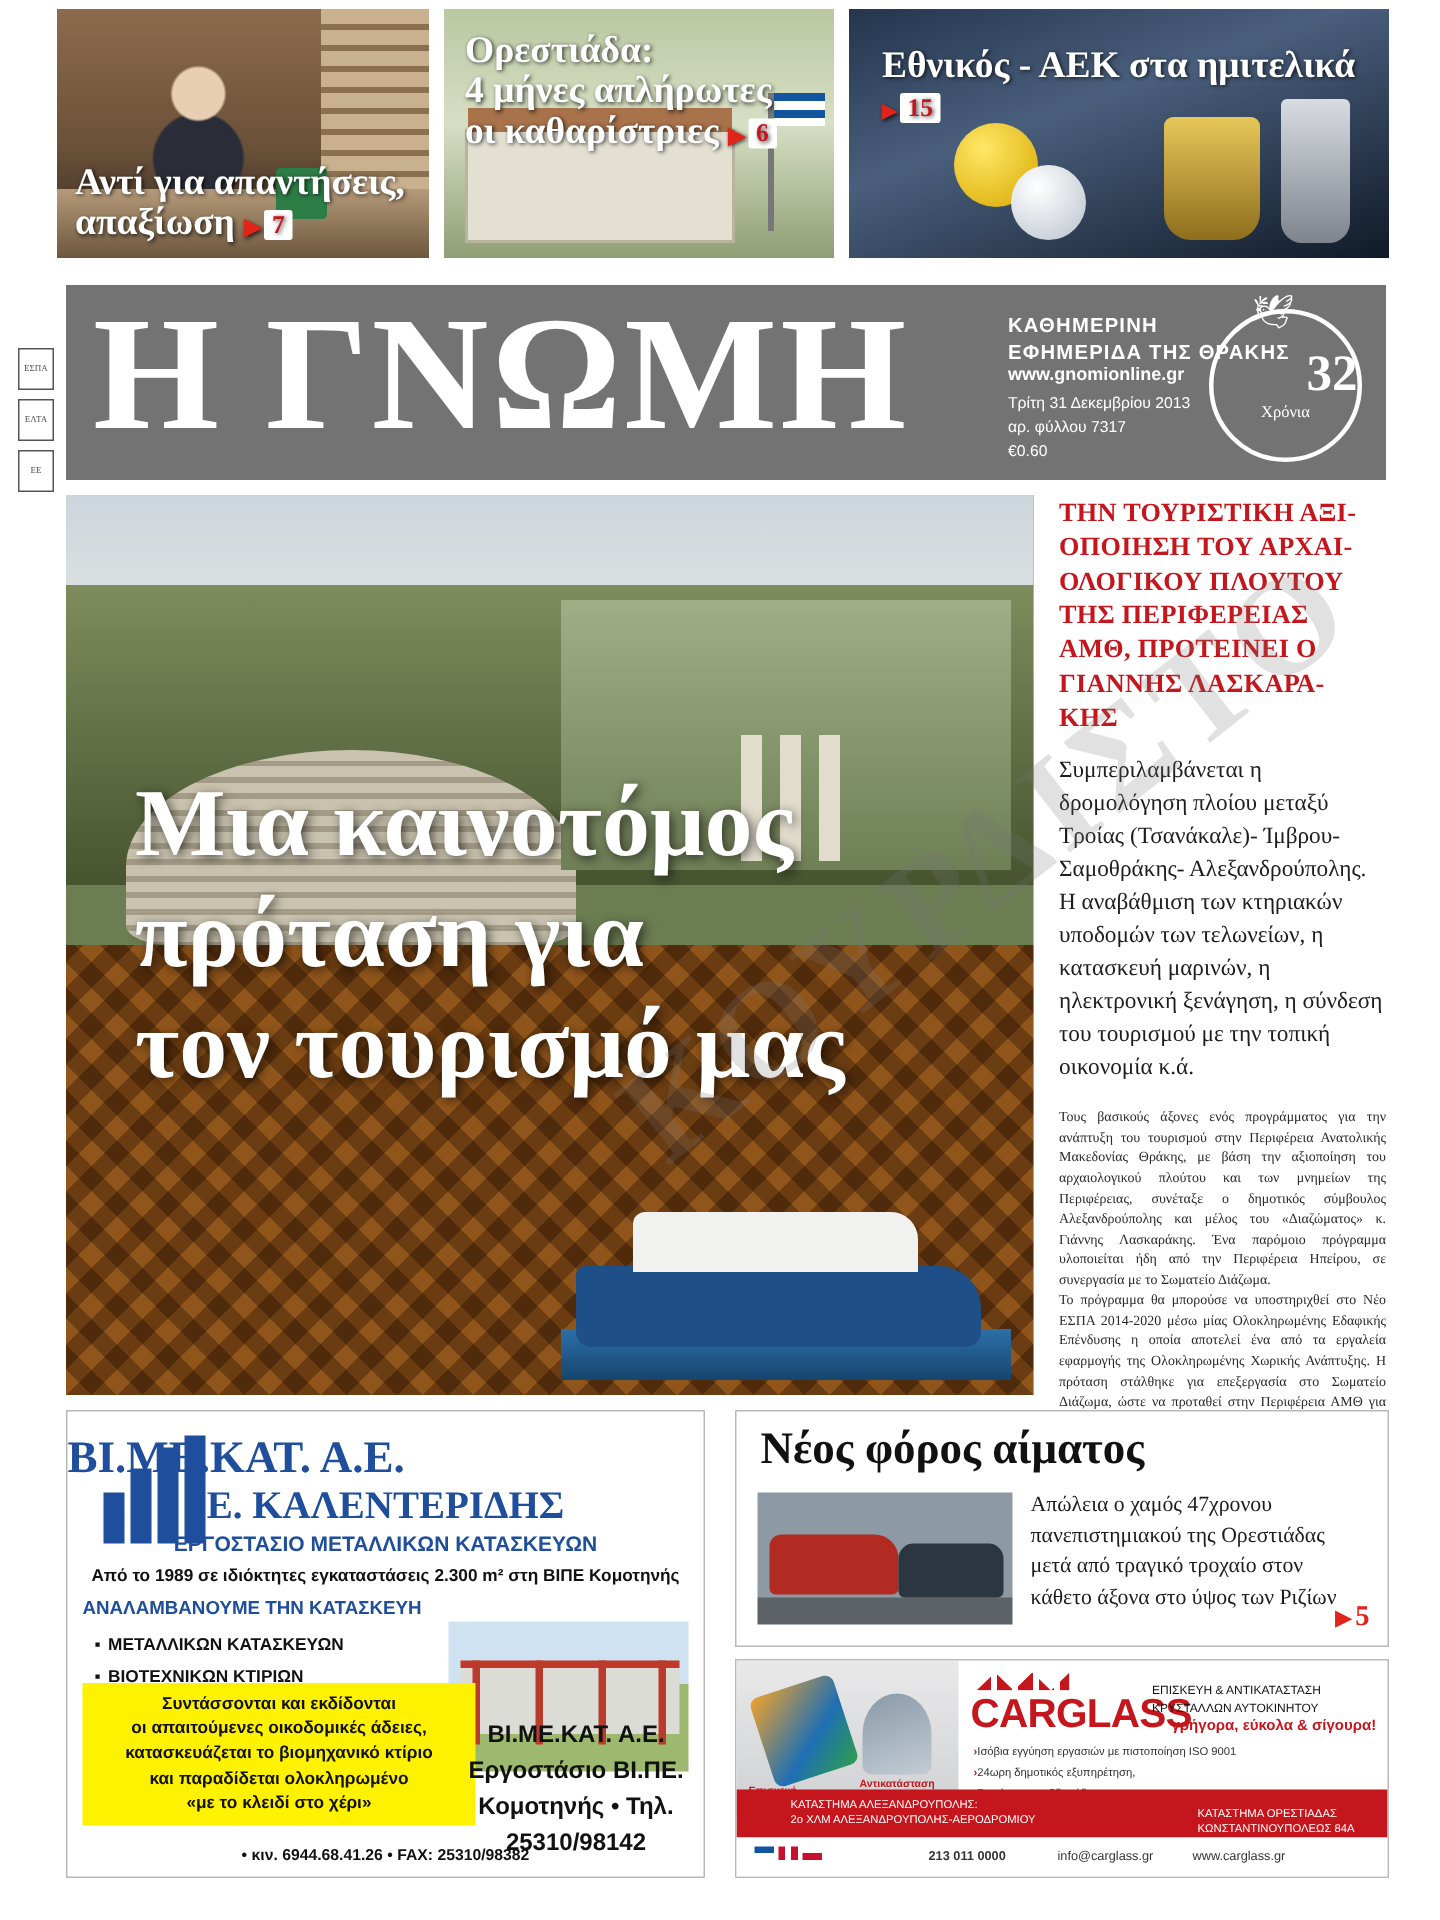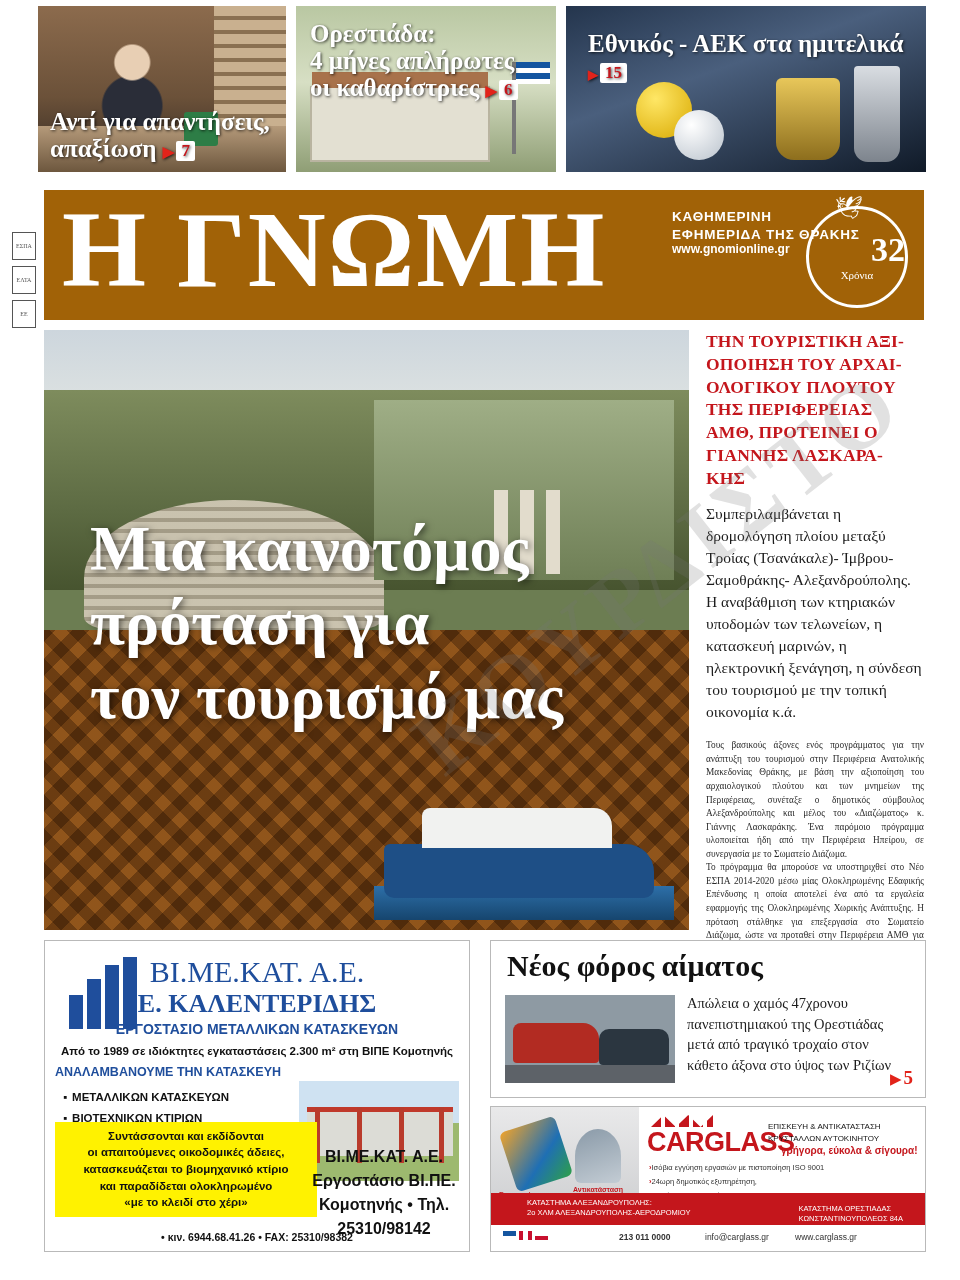--- a/index.html
+++ b/index.html
@@ -40,21 +40,21 @@
   .t1 .toptitle{left:12px;bottom:10px;font-size:25px;}
   .t2 .toptitle{left:14px;top:14px;font-size:25px;}
   .t3 .toptitle{left:22px;top:24px;font-size:25px;}
 
   .pagearrow{display:inline-block;color:#e2231a;font-size:15px;margin-right:2px;}
   .pagenum{display:inline-block;background:#ffffff;color:#c4161c;font-weight:700;font-size:17px;
     padding:0 5px;border-radius:2px;line-height:20px;vertical-align:1px;}
   .pn-red{color:#e2231a;font-weight:700;font-size:19px;}
 
   
-  .masthead{position:absolute;left:44px;top:190px;width:880px;height:130px;background:#a16207;}
+  .masthead{position:absolute;left:44px;top:190px;width:880px;height:130px;background:#737373;}
   .mhtitle{position:absolute;left:18px;top:6px;color:#ffffff;font-size:108px;font-weight:700;letter-spacing:2px;
     font-family:"Liberation Serif",serif;line-height:1;}
   .mhsub{position:absolute;left:628px;top:18px;color:#ffffff;font-family:"Liberation Sans",sans-serif;
     font-size:13.5px;letter-spacing:.8px;line-height:1.35;font-weight:700;}
   .mhsite{position:absolute;left:628px;top:52px;color:#ffffff;font-family:"Liberation Sans",sans-serif;font-size:12px;font-weight:700;}
   .mhdate{position:absolute;left:628px;top:72px;color:#ffffff;font-family:"Liberation Sans",sans-serif;font-size:10.5px;line-height:1.5;}
   .mhlogo{position:absolute;right:16px;top:16px;width:96px;height:96px;border-radius:50%;border:3px solid #ffffff;}
   .mhlogo .num{position:absolute;left:0;top:22px;width:100%;text-align:right;color:#ffffff;font-size:34px;font-weight:700;}
   .mhlogo .lbl{position:absolute;left:0;top:60px;width:100%;text-align:center;color:#ffffff;font-size:11px;}
   .mhlogo .bird{position:absolute;left:26px;top:-14px;font-size:22px;color:#ffffff;}
@@ -88,21 +88,21 @@
 
   
   .rightcol{position:absolute;left:706px;top:330px;width:218px;}
   .rlede{color:#c4161c;font-weight:700;font-size:17.5px;line-height:1.3;letter-spacing:.2px;}
   .rbody{margin-top:14px;color:#1d1d1d;font-size:15.5px;line-height:1.42;}
   .rsmall{margin-top:16px;color:#2a2a2a;font-size:9.3px;line-height:1.46;text-align:justify;}
   .rpage{margin-top:4px;text-align:right;}
 
   
   .ad{position:absolute;left:44px;top:940px;width:424px;height:310px;border:1px solid #b9b9b9;background:#ffffff;}
-  .ad-h1{position:absolute;left:0;top:14px;width:100%;text-align:center;color:#1f4e9c;font-size:30px;font-weight:400;}
+  .ad-h1{position:absolute;left:0;top:14px;width:100%;color:#1f4e9c;font-size:30px;font-weight:700;}
   .ad-h2{position:absolute;left:0;top:48px;width:100%;text-align:center;color:#1f4e9c;font-size:26px;font-weight:700;}
   .ad-h3{position:absolute;left:0;top:80px;width:100%;text-align:center;color:#1f4e9c;font-size:14px;font-weight:700;font-family:"Liberation Sans",sans-serif;}
   .ad-bars{position:absolute;left:24px;top:16px;width:74px;height:72px;}
   .ad-bars i{position:absolute;bottom:0;width:14px;background:#1f4e9c;display:block;}
   .ad-line{position:absolute;left:10px;top:104px;width:404px;text-align:center;font-size:11.5px;font-weight:700;
     font-family:"Liberation Sans",sans-serif;color:#111;}
   .ad-sub{position:absolute;left:10px;top:124px;width:230px;font-size:12.5px;font-weight:700;color:#1f4e9c;font-family:"Liberation Sans",sans-serif;}
   .ad-list{position:absolute;left:18px;top:146px;width:230px;margin:0;padding:0;list-style:none;}
   .ad-list li{font-size:11.5px;font-weight:700;color:#111;font-family:"Liberation Sans",sans-serif;line-height:1.85;}
   .ad-list li:before{content:"\25AA";color:#111;margin-right:5px;}
@@ -203,20 +203,23 @@
     <div class="m">ΕΣΠΑ</div>
     <div class="m">ΕΛΤΑ</div>
     <div class="m">ΕΕ</div>
   </div>
 
   <div class="masthead">
     <div class="mhtitle">Η ΓΝΩΜΗ</div>
     <div class="mhsub" style="white-space:pre-line;">ΚΑΘΗΜΕΡΙΝΗ
 ΕΦΗΜΕΡΙΔΑ ΤΗΣ ΘΡΑΚΗΣ</div>
     <div class="mhsite">www.gnomionline.gr</div>
+    <div class="mhdate" style="white-space:pre-line;">Τρίτη 31 Δεκεμβρίου 2013
+αρ. φύλλου 7317
+€0.60</div>
     <div class="mhlogo">
       <div class="bird">🕊</div>
       <div class="num">32</div>
       <div class="lbl">Χρόνια</div>
     </div>
   </div>
 
   <div class="mainphoto">
     <div class="mp-sky"></div>
     <div class="mp-hill"></div>

